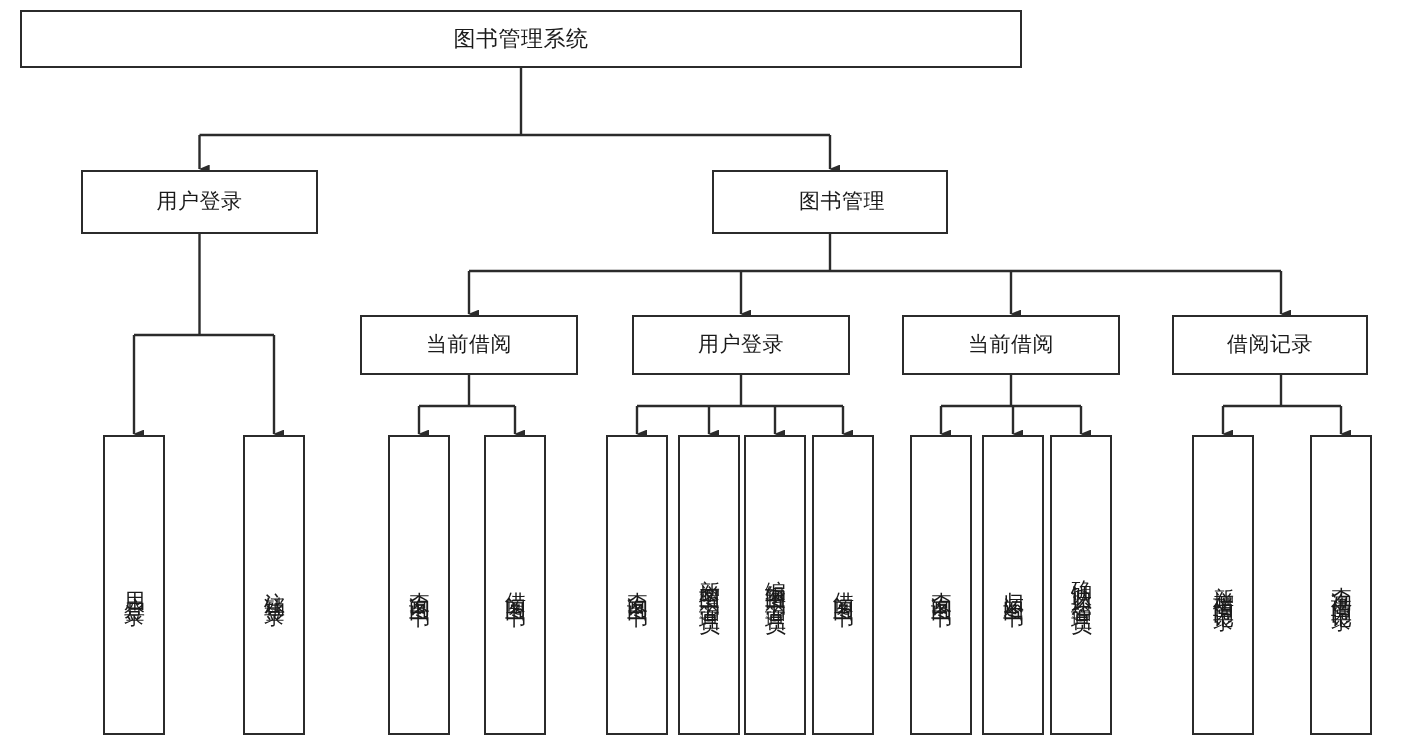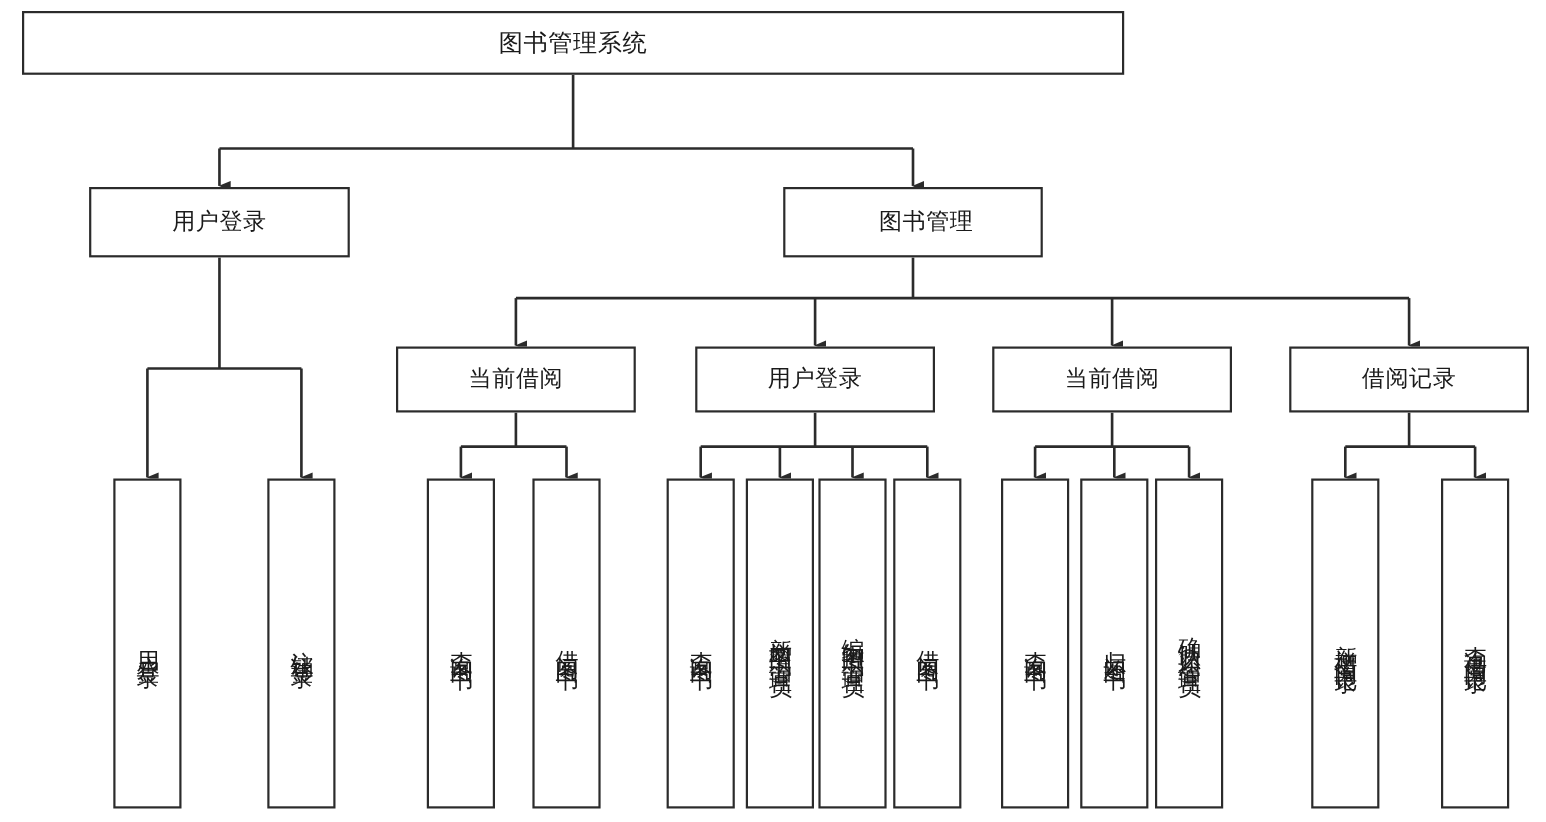--- a/index.html
+++ b/index.html
@@ -136,21 +136,21 @@
       </div>
       <div class="node horiz" style="left: 360px; top: 315px; width: 218px; height: 60px;">
         <span class="node-label">当前借阅</span>
       </div>
       <div class="node horiz" style="left: 632px; top: 315px; width: 218px; height: 60px;">
         <span class="node-label">用户登录</span>
       </div>
       <div class="node horiz" style="left: 902px; top: 315px; width: 218px; height: 60px;">
         <span class="node-label">当前借阅</span>
       </div>
-      <div class="node horiz" style="left: 1172px; top: 315px; width: 218px; height: 60px;">
+      <div class="node horiz" style="left: 1172px; top: 315px; width: 196px; height: 60px;">
         <span class="node-label">借阅记录</span>
       </div>
       <div class="node vert" style="left: 103px; top: 435px; width: 62px; height: 300px;">
         <span class="node-label">用户登录</span>
       </div>
       <div class="node vert" style="left: 243px; top: 435px; width: 62px; height: 300px;">
         <span class="node-label">注销登录</span>
       </div>
       <div class="node vert" style="left: 388px; top: 435px; width: 62px; height: 300px;">
         <span class="node-label">查询图书</span>

